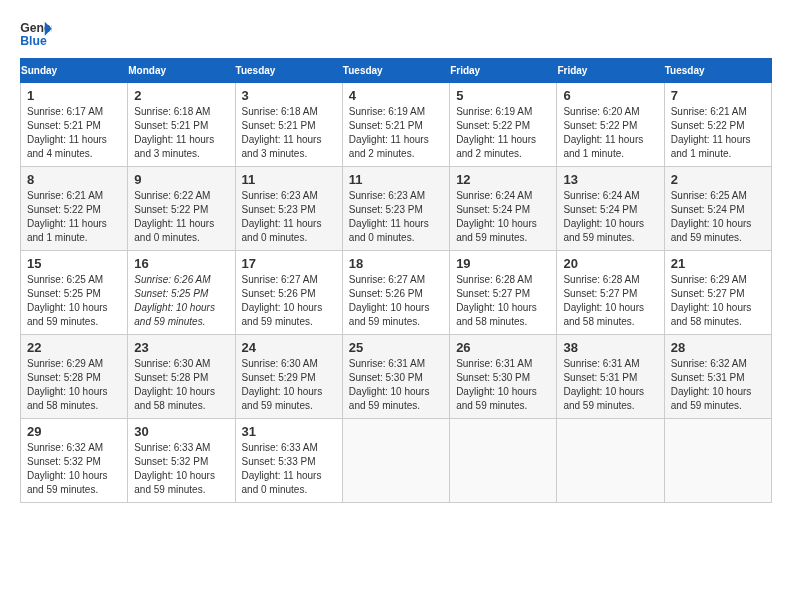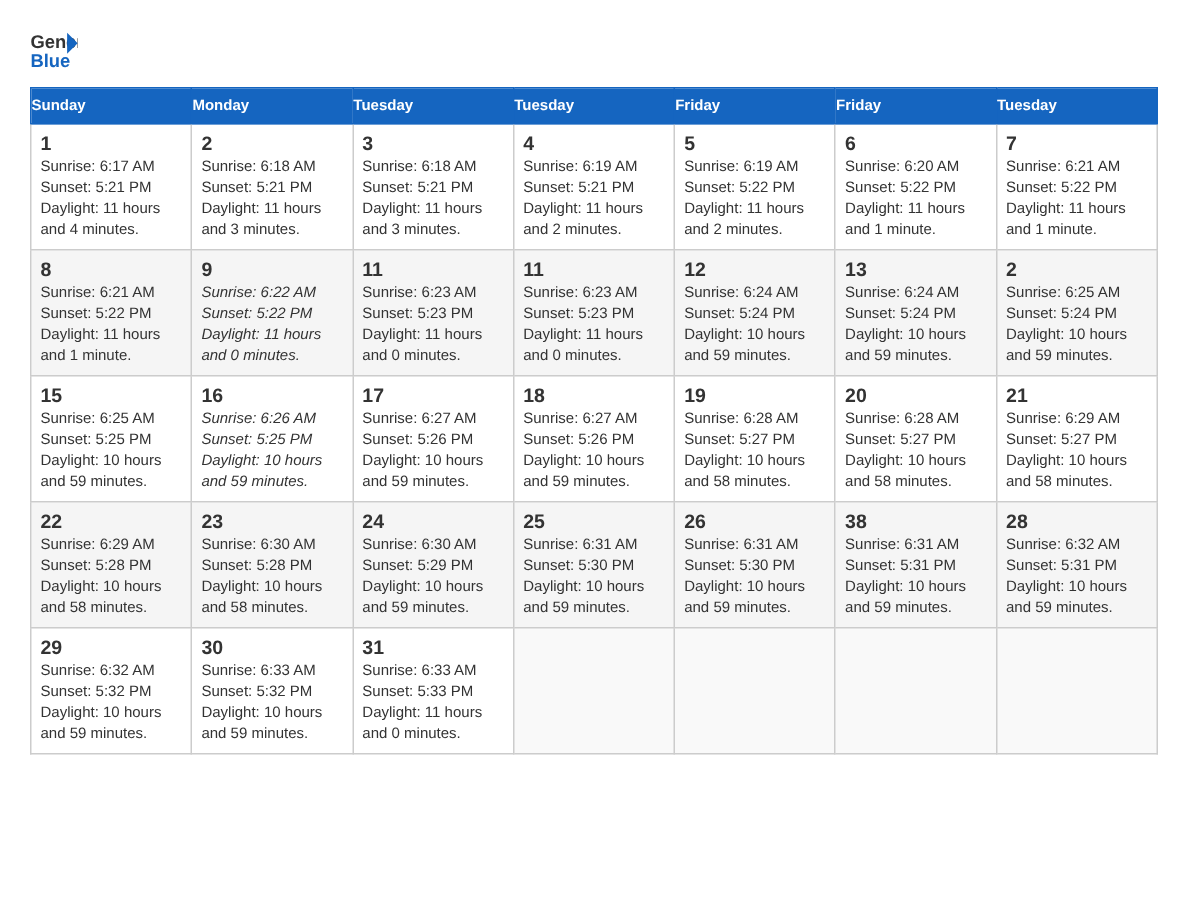--- a/index.html
+++ b/index.html
@@ -165,21 +165,21 @@
       <tr>
         <td>
           <span class="day-number">8</span>
           <div class="day-info" style="white-space: pre-line;">Sunrise: 6:21 AM
 Sunset: 5:22 PM
 Daylight: 11 hours
 and 1 minute.</div>
         </td>
         <td>
           <span class="day-number">9</span>
-          <div class="day-info" style="white-space: pre-line; font-style: italic;">Sunrise: 6:22 AM
+          <div class="day-info" style="white-space: pre-line;">Sunrise: 6:22 AM
 Sunset: 5:22 PM
 Daylight: 11 hours
 and 0 minutes.</div>
         </td>
         <td>
           <span class="day-number">11</span>
           <div class="day-info" style="white-space: pre-line;">Sunrise: 6:23 AM
 Sunset: 5:23 PM
 Daylight: 11 hours
 and 0 minutes.</div>

